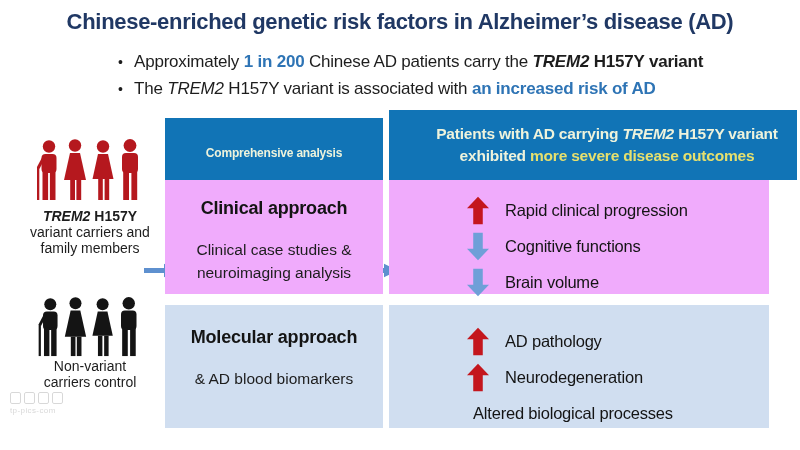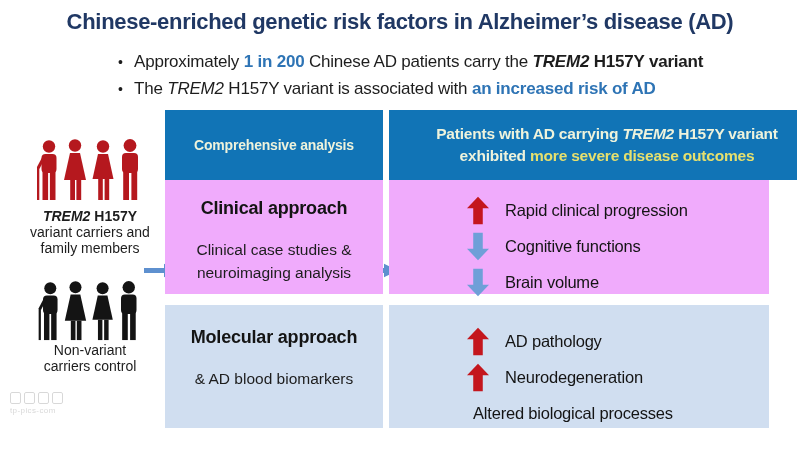--- a/index.html
+++ b/index.html
@@ -15,38 +15,38 @@
   .b{font-weight:bold;}
   .i{font-style:italic;}
   .blue{color:#2e74b5;}
 
   
   .left-col{position:absolute;left:10px;top:138px;width:160px;text-align:center;}
   .people{display:block;margin:0 auto;fill:currentColor;}
   .people.red{color:#b5181e;}
   .people.blk{color:#141414;}
   .cap{font-size:14px;line-height:16px;color:#1d1d1d;}
-  .cap.first{margin-top:6px;margin-bottom:24px;}
+  .cap.first{margin-top:6px;margin-bottom:40px;}
   .cap .capline{display:block;}
   .watermark{position:absolute;left:0px;top:254px;text-align:left;opacity:0.85;}
   .wm-glyphs{display:flex;gap:3px;margin-bottom:2px;}
   .wm-glyphs span{width:9px;height:10px;border:1px solid #d2d2d2;border-radius:2px;display:inline-block;}
   .wm-text{font-size:8px;color:#d2d2d2;letter-spacing:0.4px;}
 
   
   .connector{position:absolute;width:34px;height:15px;}
   .connector path{fill:#5e90cf;}
   .conn1{left:144px;top:263px;}
   .conn2{left:364px;top:263px;}
 
   
   .colhead{position:absolute;top:110px;height:70px;background:#1174b6;
            display:flex;flex-direction:column;align-items:center;justify-content:center;
            font-weight:bold;color:#eef3dc;letter-spacing:-0.2px;}
-  .mid-head{left:165px;width:218px;font-size:14px;}
+  .mid-head{left:165px;width:218px;font-size:12px;margin-top:8px;}
   .right-head{left:389px;width:380px;font-size:15.5px;line-height:22px;text-align:center;padding-left:28px;}
   .yellow{color:#e6e06e;}
 
   .panel{position:absolute;}
   .panel.top{top:180px;height:114px;background:#f0abfc;}
   .panel.bot{top:305px;height:123px;background:#d0def0;}
   .mid{left:165px;width:218px;text-align:center;}
   .rgt{left:389px;width:380px;}
   .panel-title{font-weight:bold;font-size:18px;letter-spacing:-0.2px;color:#141414;}
   .mid.top .panel-title{margin-top:18px;}

